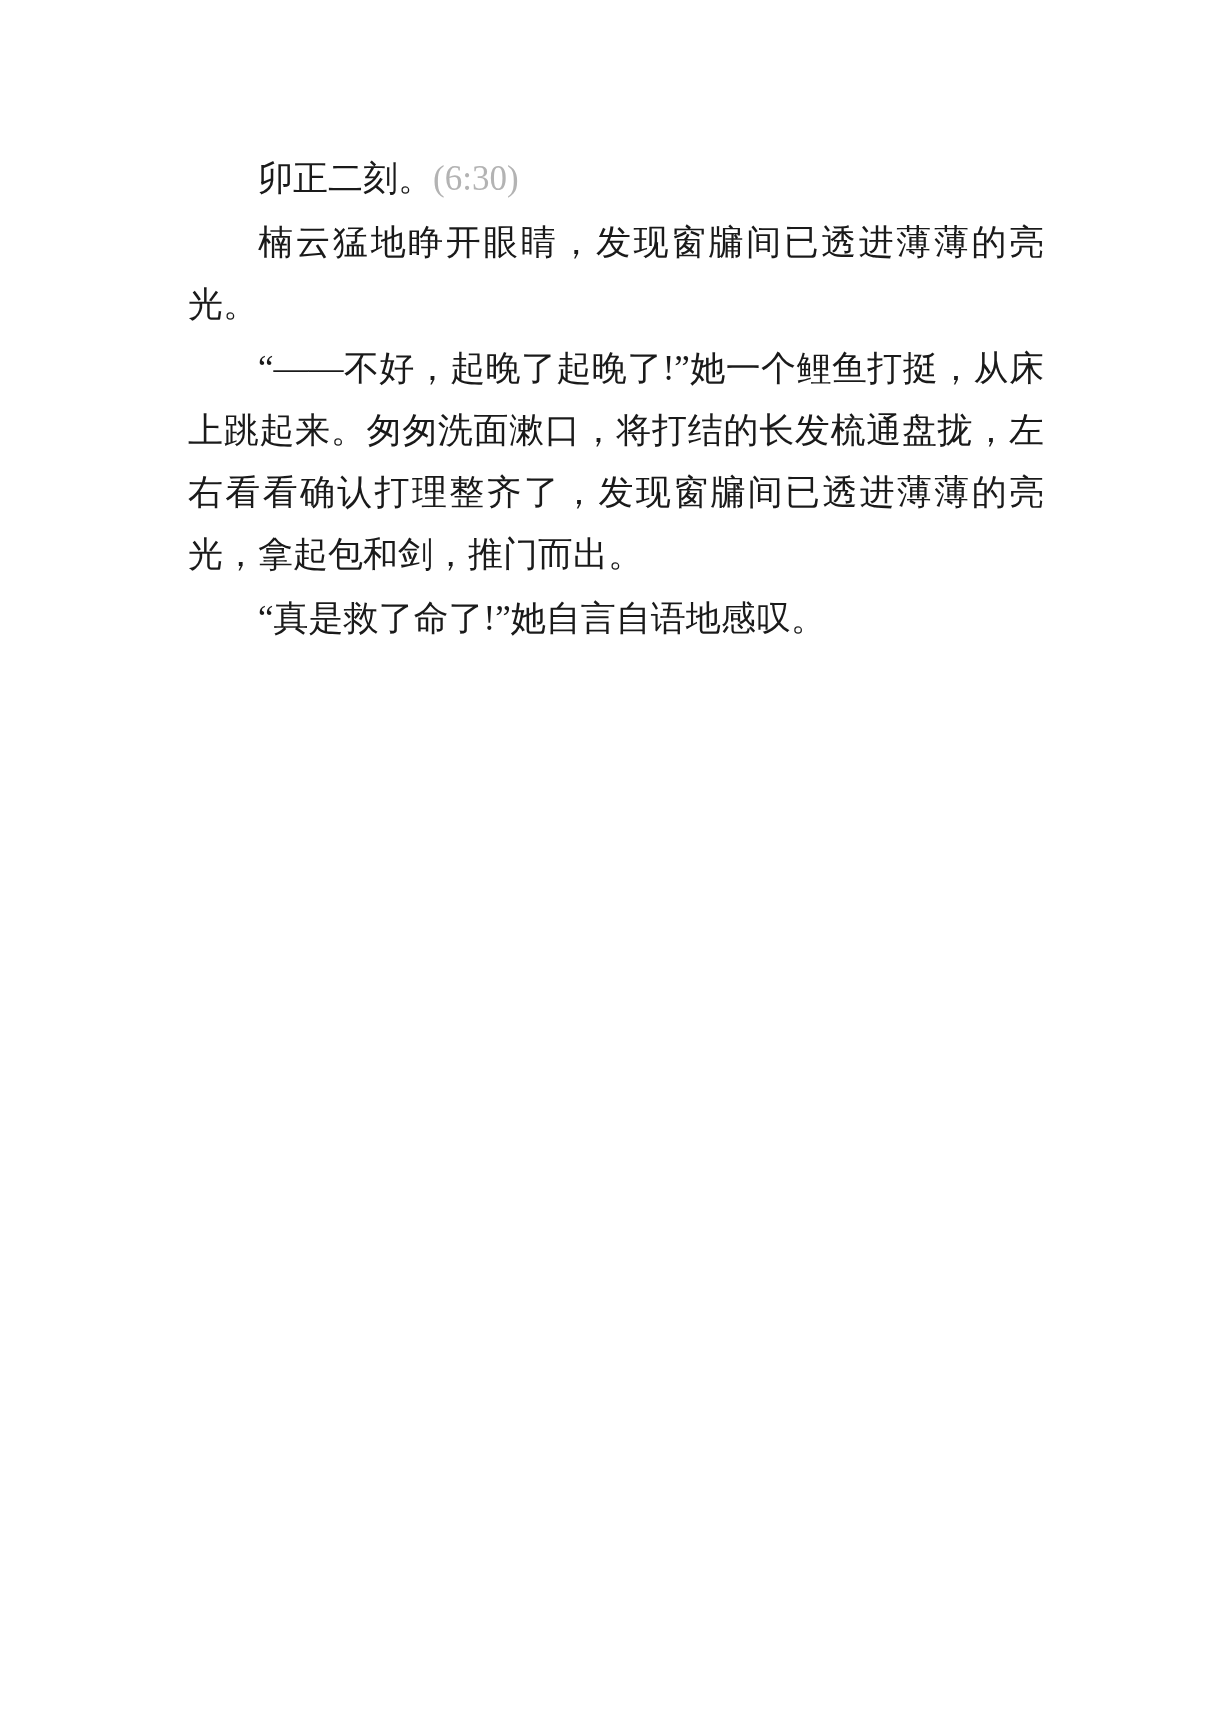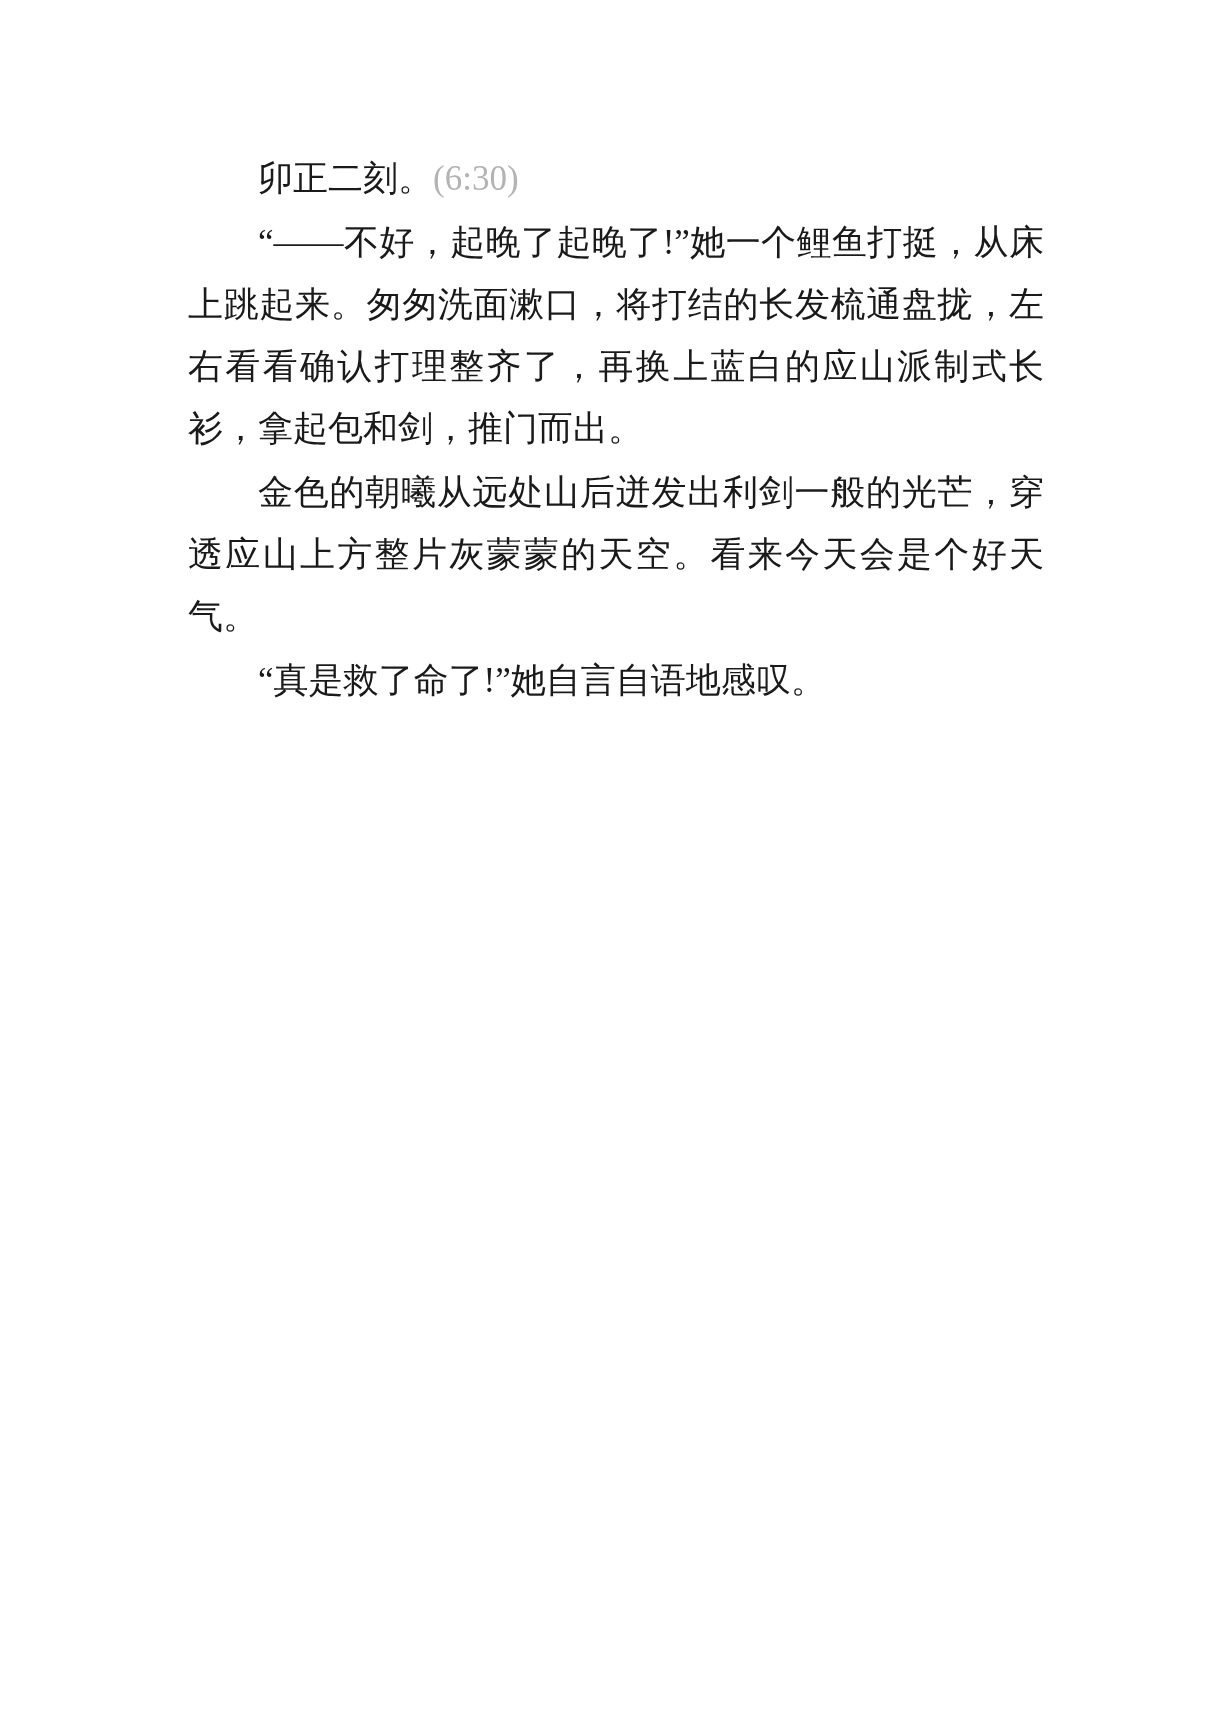--- a/index.html
+++ b/index.html
@@ -34,17 +34,17 @@
   .muted {
     color: var(--muted-color, #b3b3b3);
   }
 </style>
 </head>
 <body>
 
 <div class="page" style="--page-bg: #ffffff; --text-color: #1a1a1a; --muted-color: #b3b3b3;">
   <div class="text-block" id="paragraph-container">
       <p><span>卯正二刻。</span><span class="muted">(6:30)</span></p>
-      <p><span>“——不好，起晚了起晚了!”她一个鲤鱼打挺，从床上跳起来。匆匆洗面漱口，将打结的长发梳通盘拢，左右看看确认打理整齐了，再换上蓝白的应山派制式长衫，拿起包和剑，推门而出。</span></p>
-      <p><span>金色的朝曦从远处山后迸发出利剑一般的光芒，穿透应山上方整片灰蒙蒙的天空。看来今天会是个好天气。</span></p>
+      <p><span>楠云猛地睁开眼睛，发现窗牖间已透进薄薄的亮光。</span></p>
+      <p><span>“——不好，起晚了起晚了!”她一个鲤鱼打挺，从床上跳起来。匆匆洗面漱口，将打结的长发梳通盘拢，左右看看确认打理整齐了，发现窗牖间已透进薄薄的亮光，拿起包和剑，推门而出。</span></p>
       <p><span>“真是救了命了!”她自言自语地感叹。</span></p>
     </div>
 </div>
 
 </body></html>

